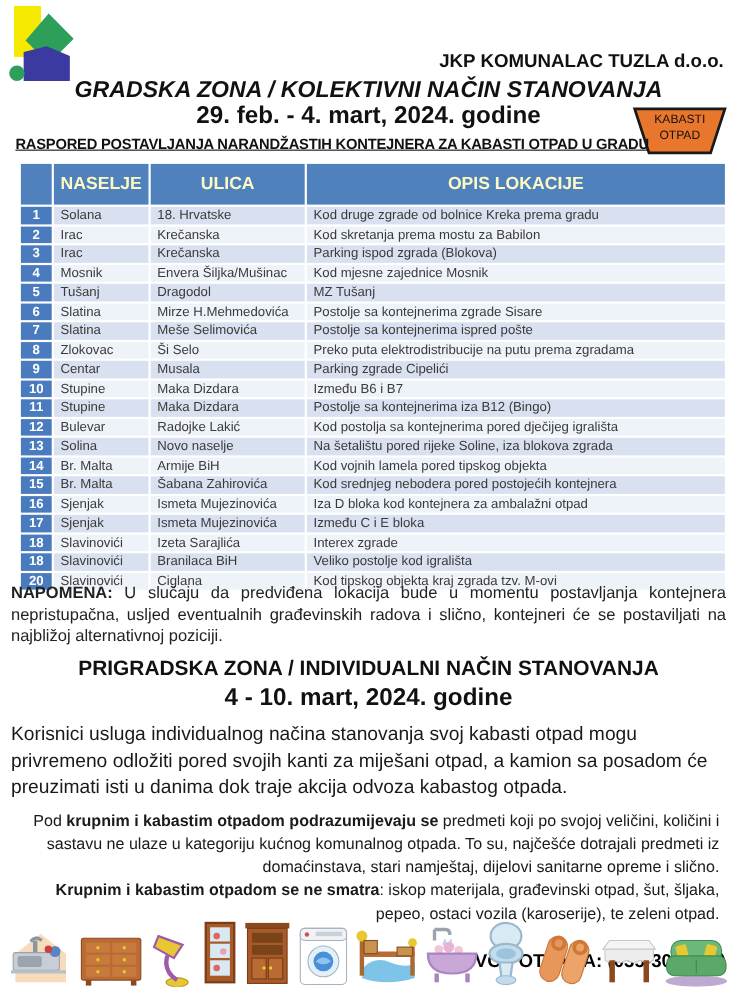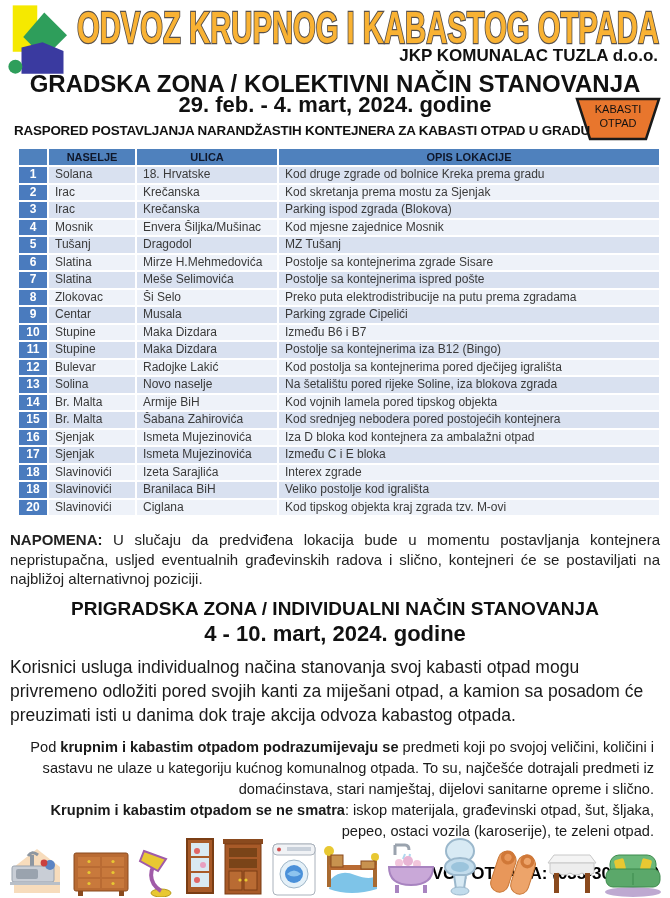--- a/index.html
+++ b/index.html
@@ -6,32 +6,32 @@
   body { background:#fff; }
   .page {
     position:relative; width:670px; height:898px; background:#fff;
     font-family:"Liberation Sans", sans-serif; color:#1a1a1a; overflow:hidden;
   }
   
   .logo { position:absolute; left:4px; top:2px; }
   .title-wrap { position:absolute; left:72px; top:4px; width:592px; height:48px; }
   .company { position:absolute; right:12px; top:46px; font-size:17px; font-weight:bold; color:#111; }
   .zone-title { position:absolute; left:0; right:0; text-align:center; font-weight:bold; color:#111; }
-  .zone1-title { top:70px; font-size:24px; }
+  .zone1-title { top:70px; font-size:21px;font-style:italic; }
   .zone1-dates { top:92px; font-size:22px; }
   .badge { position:absolute; right:8px; top:96px; width:88px; height:46px; }
   .badge .badge-text {
     position:absolute; left:0; right:0; top:7px; text-align:center;
     font-size:11px; font-weight:normal; color:#111; line-height:1.25;
   }
-  .schedule-label { position:absolute; left:14px; top:123px; font-size:13.4px; font-weight:bold; letter-spacing:-0.2px; color:#111; }
+  .schedule-label { position:absolute; left:14px; top:123px; font-size:13.4px; font-weight:bold; letter-spacing:-0.2px; color:#111;text-decoration:underline; }
   
   .table-wrap { position:absolute; left:17px; top:147px; width:640px; }
   table { width:640px; border-collapse:separate; border-spacing:2px; background:#fff; table-layout:fixed; }
-  th { background:#4F81BD; color:#0f172a; font-size:11px; font-weight:bold; height:16px; text-align:center; white-space:nowrap; overflow:hidden; }
+  th { background:#4F81BD; color:#fef9c3; font-size:16px; font-weight:bold; height:37px; text-align:center; white-space:nowrap; overflow:hidden; }
   td { font-size:12px; height:15.5px; line-height:15px; color:#3a3a3a; white-space:nowrap; overflow:hidden; padding:0 0 0 6px; }
   tbody tr:nth-child(odd) td { background:#D9E1F0; }
   tbody tr:nth-child(even) td { background:#EEF2F9; }
   td.num, tbody tr td.num {
     background:#4A7BBE; color:#fff; font-weight:bold; text-align:center; padding:0;
   }
   
   .napomena { position:absolute; left:10px; right:10px; top:530px; font-size:15px; line-height:1.3; text-align:justify; color:#222; }
   .zone2-title { top:598px; font-size:19px; }
   .zone2-dates { top:621px; font-size:22px; }
@@ -49,25 +49,20 @@
 
   <div class="logo">
     <svg width="70" height="82" viewBox="0 0 80 90">
       <rect x="10" y="2" width="28" height="53" fill="#F5E900"></rect>
       <polygon points="46,10 72,36 46,62 22,38" fill="#2E9E5B"></polygon>
       <polygon points="20,50 44,44 68,54 68,80 20,80" fill="#3A3AA0"></polygon>
       <circle cx="13" cy="72" r="8" fill="#2E9E5B"></circle>
     </svg>
   </div>
 
-  <div class="title-wrap">
-    <svg width="592" height="48" viewBox="0 0 592 48">
-      <text x="296" y="39" text-anchor="middle" font-family="Liberation Sans, sans-serif" font-size="44" font-weight="bold" fill="#F9B233" stroke="#58504A" stroke-width="2.4" paint-order="stroke" textLength="582" lengthAdjust="spacingAndGlyphs">ODVOZ KRUPNOG I KABASTOG OTPADA</text>
-    </svg>
-  </div>
 
   <div class="company">JKP KOMUNALAC TUZLA d.o.o.</div>
 
   <div class="zone-title zone1-title">GRADSKA ZONA / KOLEKTIVNI NAČIN STANOVANJA</div>
   <div class="zone-title zone1-dates">29. feb. - 4. mart, 2024. godine</div>
 
   <div class="badge">
     <svg width="88" height="46" viewBox="0 0 88 46">
       <polygon points="3,3 85,3 72,43 16,43" fill="#E8762D" stroke="#1a1a1a" stroke-width="2.5"></polygon>
     </svg>
@@ -99,21 +94,21 @@
           <tr>
             <td class="num">1</td>
             <td class="naselje">Solana</td>
             <td class="ulica">18. Hrvatske</td>
             <td class="opis">Kod druge zgrade od bolnice Kreka prema gradu</td>
           </tr>
           <tr>
             <td class="num">2</td>
             <td class="naselje">Irac</td>
             <td class="ulica">Krečanska</td>
-            <td class="opis">Kod skretanja prema mostu za Sjenjak</td>
+            <td class="opis">Kod skretanja prema mostu za Babilon</td>
           </tr>
           <tr>
             <td class="num">3</td>
             <td class="naselje">Irac</td>
             <td class="ulica">Krečanska</td>
             <td class="opis">Parking ispod zgrada (Blokova)</td>
           </tr>
           <tr>
             <td class="num">4</td>
             <td class="naselje">Mosnik</td>

